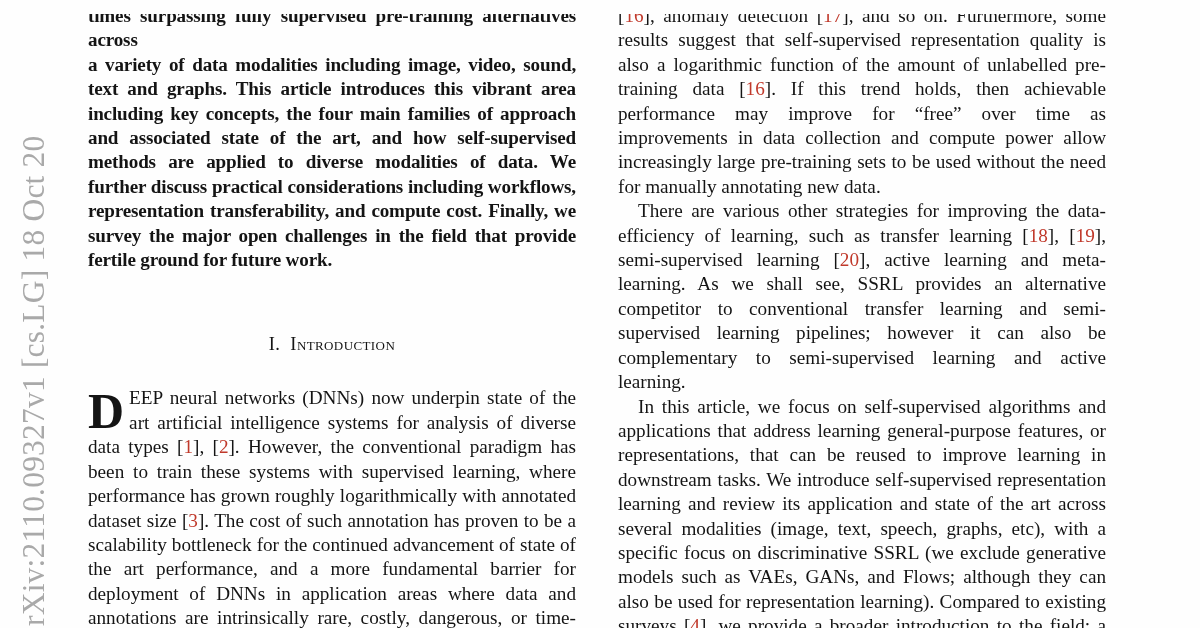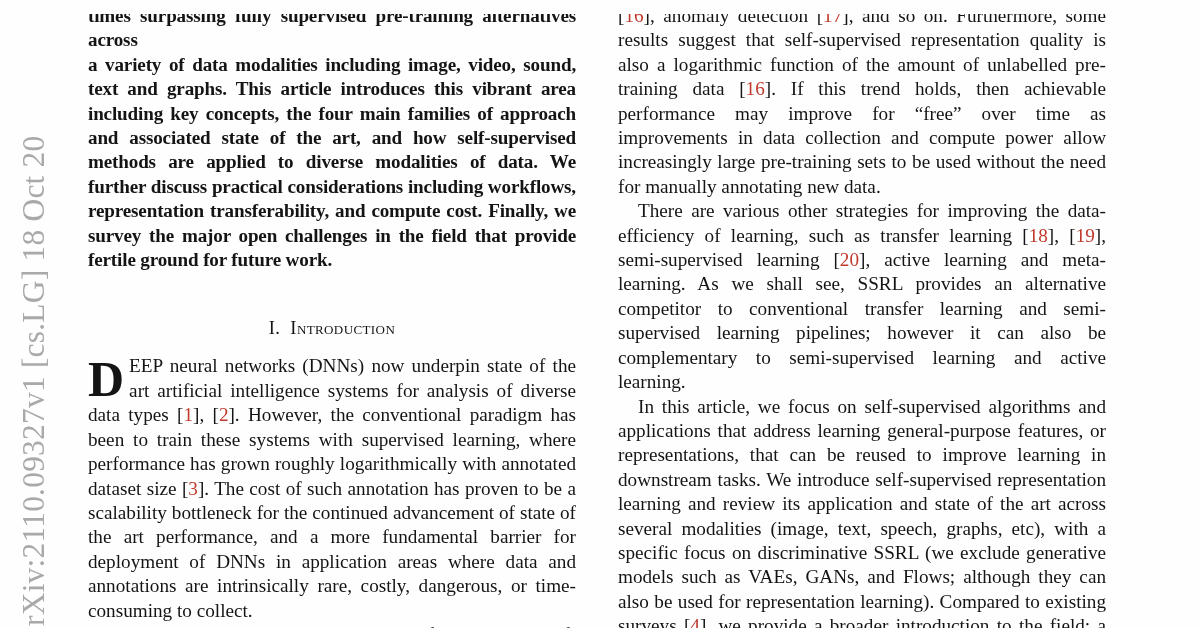--- a/index.html
+++ b/index.html
@@ -85,21 +85,21 @@
     letter-spacing: -0.15px;
   }
 
   
   .clip-top {
     margin-top: -10px;
   }
 
   
   h2.section-heading {
-    margin: 0;
+    margin: 16px;
     padding: 0;
     text-align: center;
     font-weight: normal;
     font-size: 18.4px;
     font-variant: small-caps;
     letter-spacing: 0.4px;
     line-height: 24px;
   }
   h2.section-heading .numeral { font-variant: normal; }
 

